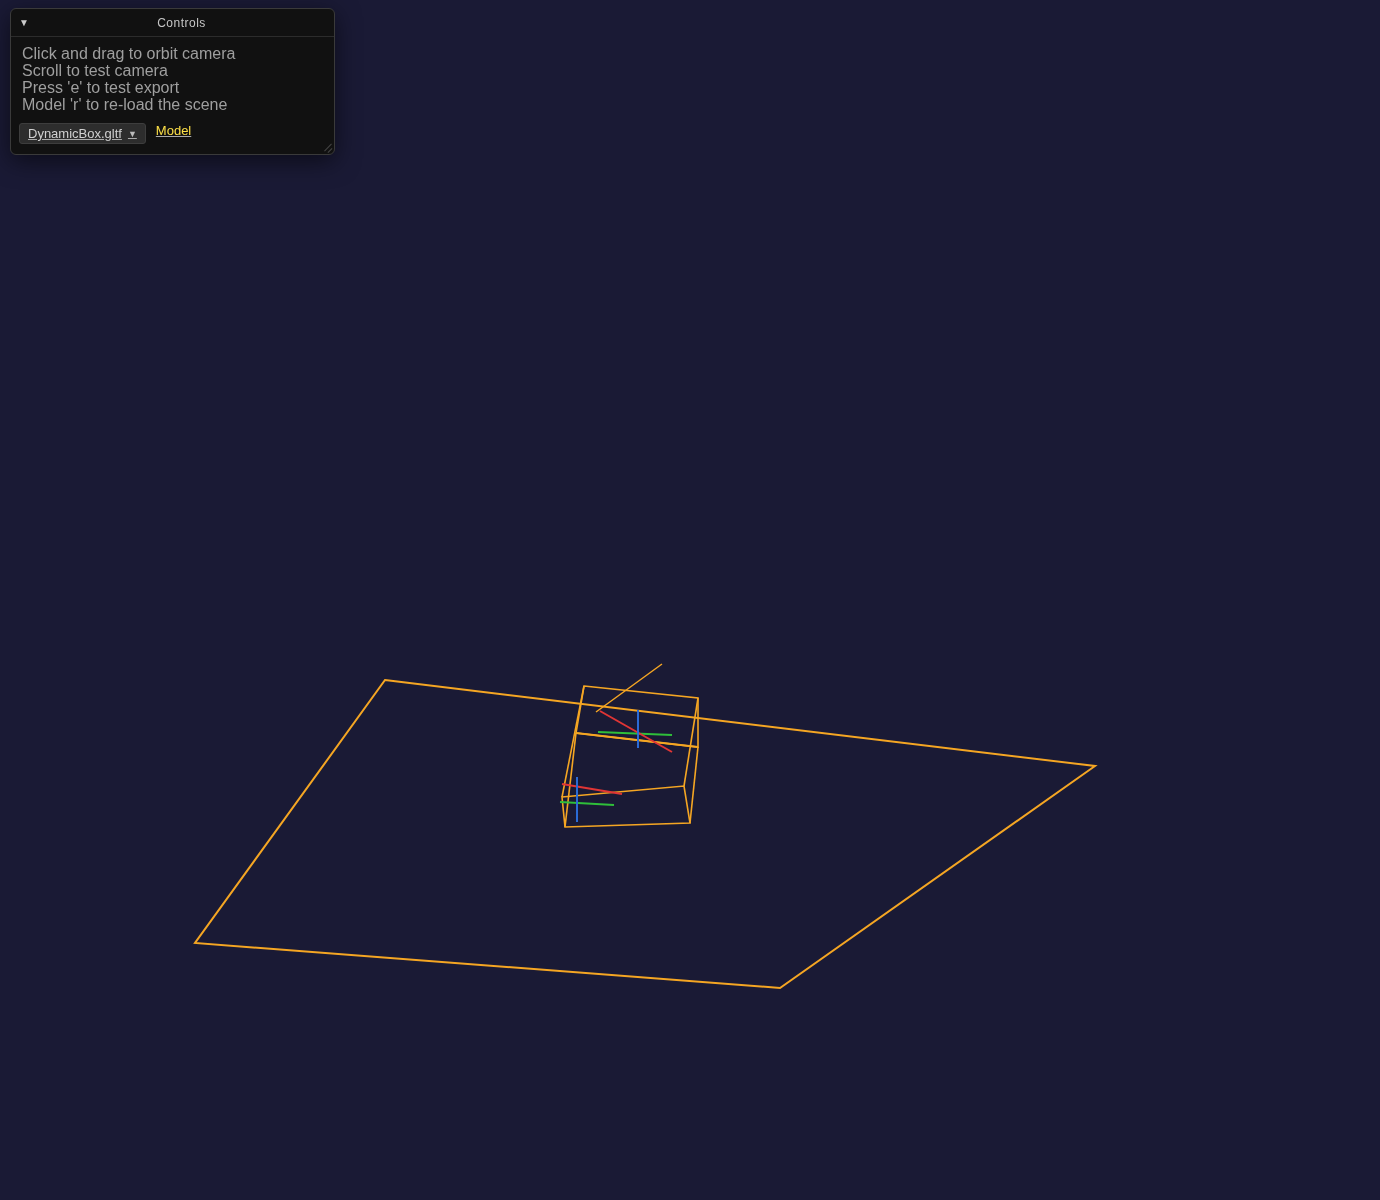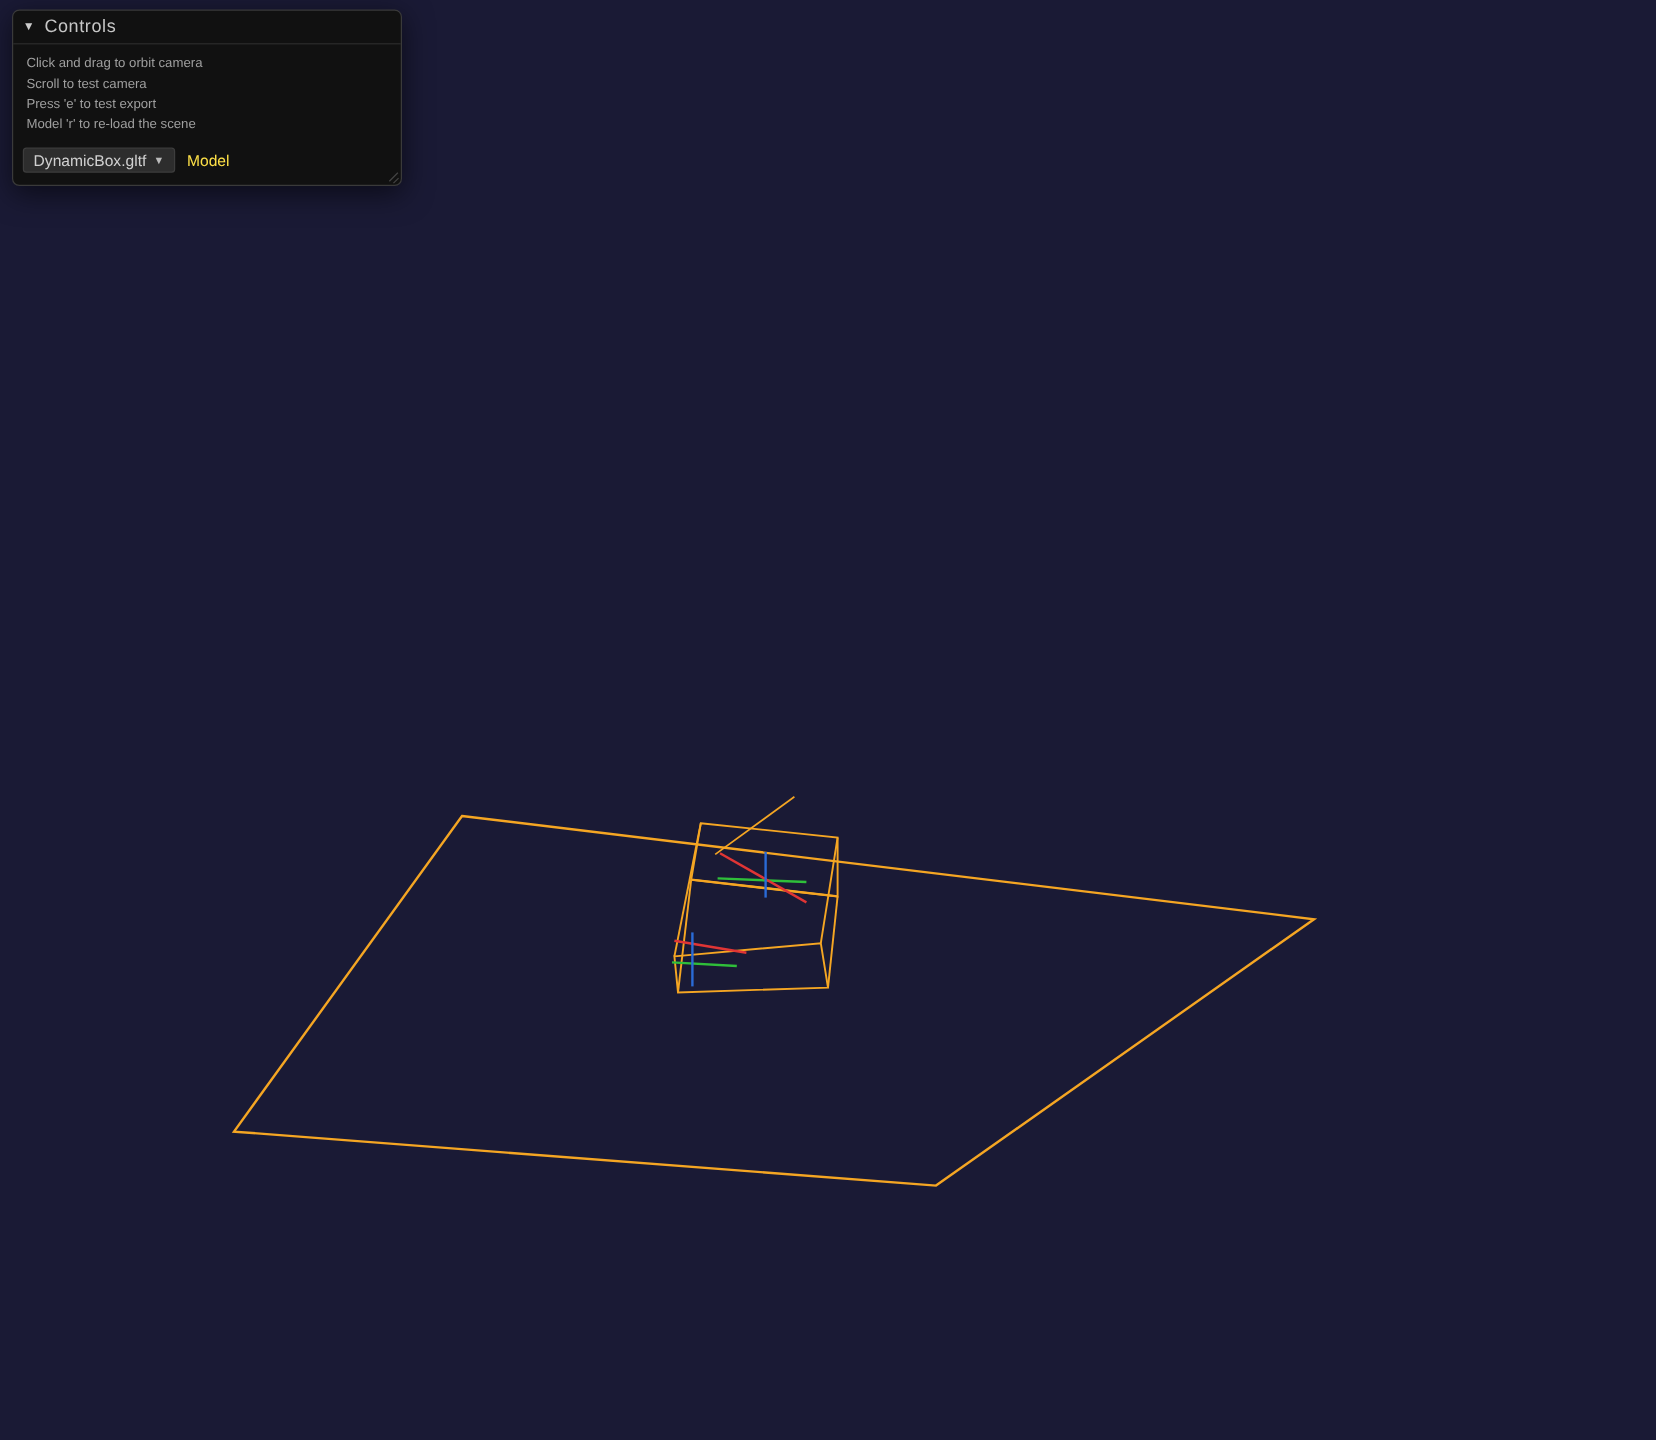--- a/index.html
+++ b/index.html
@@ -38,38 +38,40 @@
   .collapse-btn {
     width: 18px;
     font-size: 10px;
     color: #ccc;
     text-align: left;
     cursor: pointer;
     user-select: none;
   }
   .gui-title {
     flex: 1;
-    font-size: 15px;
+    text-align: center;
+    font-size: 12px;
     letter-spacing: 0.5px;
     color: #c6c6c6;
   }
   .gui-body {
     padding: 6px 8px 10px 8px;
   }
   .gui-text {
-    font-size: 11px;
+    font-size: 16px;
     line-height: 17px;
     color: #9f9f9f;
     padding: 2px 3px 6px 3px;
   }
   .gui-row {
     display: flex;
-    align-items: center;
+    align-items: flex-start;
     gap: 10px;
     padding-top: 4px;
+    text-decoration: underline;
   }
   .gui-select {
     display: inline-flex;
     align-items: center;
     gap: 6px;
     background: #2d2d2d;
     border: 1px solid #3d3d3d;
     border-radius: 3px;
     padding: 2px 8px 2px 8px;
     font-size: 13px;

